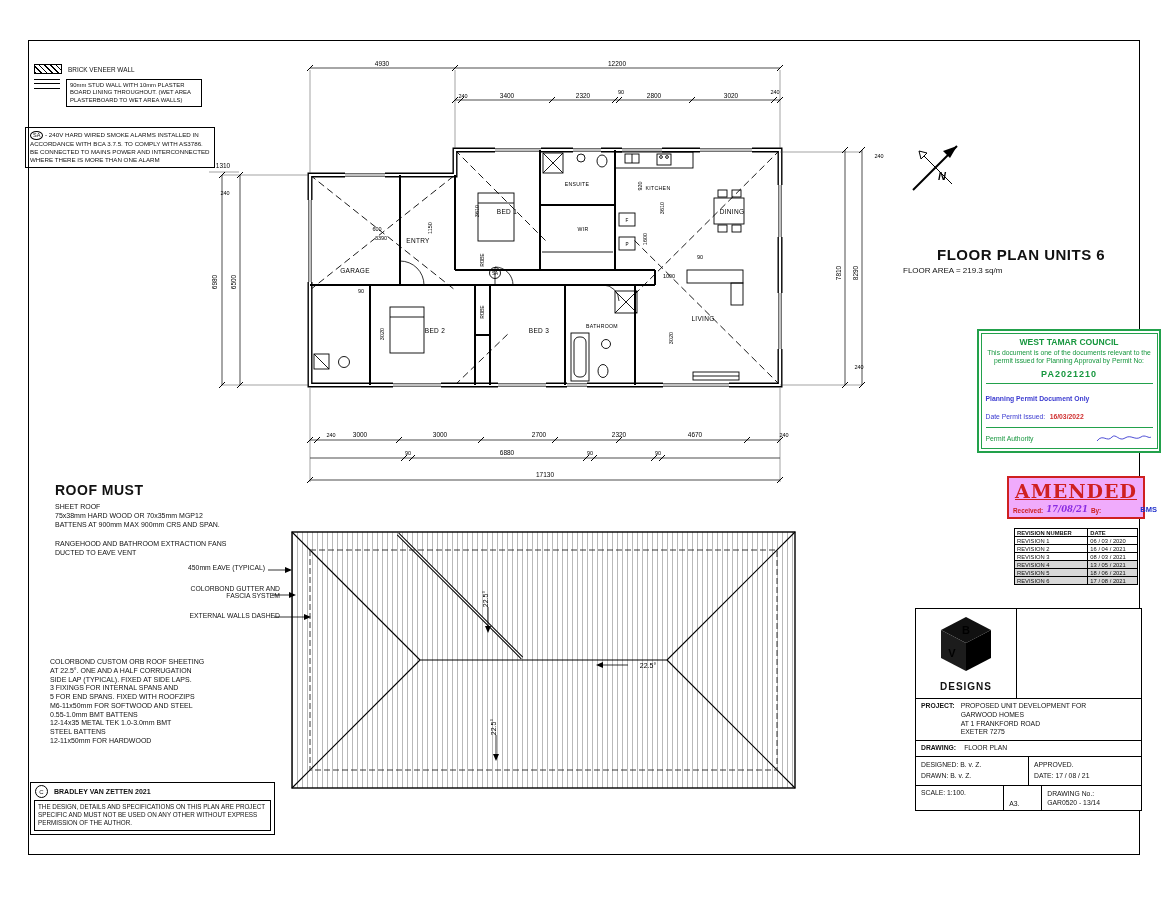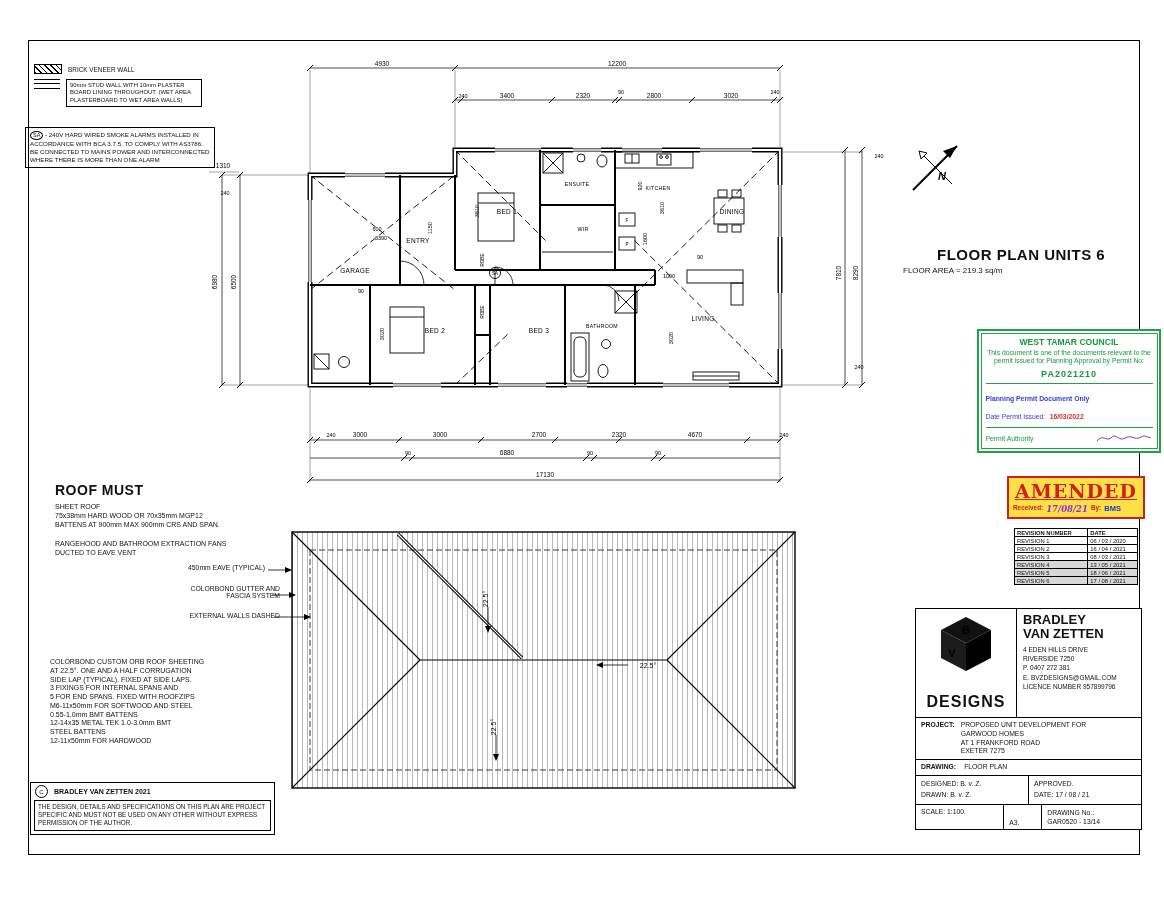--- a/index.html
+++ b/index.html
@@ -32,37 +32,37 @@
   .council .inner{border:1px solid #22a14b;margin:1.5px;padding:3px 4px;}
   .council .t{font-size:8.6px;font-weight:bold;text-align:center;}
   .council .b{font-size:6.8px;text-align:center;line-height:1.25;margin-top:2px;}
   .council .p{font-size:9px;font-weight:bold;text-align:center;letter-spacing:1px;margin:4px 0 2px;}
   .council .sec{border-top:1.5px solid #22a14b;margin-top:4px;padding-top:3px;}
   .council .blue{color:#3a3ad0;font-size:6.8px;font-weight:bold;}
   .council .blue2{color:#3a3ad0;font-size:6.8px;}
   .council .red{color:#d03030;font-weight:bold;}
   .council .auth{display:flex;justify-content:space-between;align-items:center;font-size:6.8px;}
   
-  .amended{border:2.5px solid #cf2020;width:126px;padding:2px 4px 3px;background:#fde047;}
+  .amended{border:2.5px solid #cf2020;width:126px;padding:2px 4px 3px;background:#f0abfc;}
   .amended .word{font-family:"DejaVu Serif",serif;font-weight:bold;font-size:19px;color:#cf2020;
     text-align:center;letter-spacing:1px;text-decoration:underline;}
-  .amended .line{font-size:6.4px;margin-top:2px;display:flex;gap:3px;align-items:flex-start;}
+  .amended .line{font-size:6.4px;margin-top:2px;display:flex;gap:3px;align-items:flex-end;}
   .amended .r{color:#cf2020;font-weight:bold;}
   .amended .d{color:#8a2be2;font-family:"DejaVu Serif",serif;font-style:italic;font-weight:bold;font-size:8.5px;}
-  .amended .bms{color:#2233cc;font-weight:bold;font-size:7.5px;}
+  .amended .bms{color:#2233cc;font-weight:bold;font-size:7.5px;margin-left:36px;}
   
   table.rev{border-collapse:collapse;width:124px;}
   table.rev td,table.rev th{border:0.8px solid #000;font-size:5.8px;padding:0.5px 2px;text-align:left;font-weight:normal;}
   table.rev th{font-weight:bold;}
   table.rev tr.hl td{background:#d8d8d8;}
   
   .tblock{border:1.4px solid #000;width:225px;background:#fff;}
   .tb-row1{display:flex;border-bottom:1.2px solid #000;}
   .tb-logo{width:92px;border-right:1.2px solid #000;padding:6px 4px;text-align:center;}
-  .tb-designs{font-size:16px;font-weight:bold;letter-spacing:1px;margin-top:16px;}
+  .tb-designs{font-size:10px;font-weight:bold;letter-spacing:1px;margin-top:4px;}
   .tb-id{padding:4px 6px;}
   .tb-name{font-size:13px;font-weight:bold;line-height:1.06;width:92px;}
   .tb-addr{font-size:6.5px;line-height:1.45;margin-top:4px;}
   .tb-proj{display:flex;border-bottom:1.2px solid #000;padding:3px 5px;gap:6px;}
   .tb-lab{font-size:6.8px;font-weight:bold;white-space:nowrap;}
   .tb-val{font-size:6.8px;line-height:1.3;}
   .tb-drawing{display:flex;border-bottom:1.2px solid #000;padding:3px 5px;gap:8px;}
   .tb-sign{display:flex;border-bottom:1.2px solid #000;}
   .tb-sign>div{width:50%;padding:3px 5px;font-size:6.8px;line-height:1.6;}
   .tb-sign>div:first-child{border-right:1.2px solid #000;}
@@ -410,30 +410,20 @@
         <svg width="56" height="58" viewBox="0 0 56 58">
           <polygon points="28,2 53,15 28,28 3,15" fill="#111"></polygon>
           <polygon points="3,15 28,28 28,56 3,43" fill="#1c1c1c"></polygon>
           <polygon points="53,15 28,28 28,56 53,43" fill="#000"></polygon>
           <text x="28" y="19" font-size="11" font-weight="bold" fill="#fff" text-anchor="middle">B</text>
           <text x="14" y="42" font-size="11" font-weight="bold" fill="#fff" text-anchor="middle">V</text>
           <text x="42" y="42" font-size="11" font-weight="bold" fill="#fff" text-anchor="middle">Z</text>
         </svg>
         <div class="tb-designs">DESIGNS</div>
       </div>
-      <div class="tb-id">
-        <div class="tb-name">BRADLEY VAN ZETTEN</div>
-        <div class="tb-addr">
-          <div>4 EDEN HILLS DRIVE</div>
-          <div>RIVERSIDE 7250</div>
-          <div>P. 0407 272 381</div>
-          <div>E. BVZDESIGNS@GMAIL.COM</div>
-          <div>LICENCE NUMBER 957899796</div>
-        </div>
-      </div>
     </div>
     <div class="tb-proj">
       <span class="tb-lab">PROJECT:</span>
       <span class="tb-val pre">PROPOSED UNIT DEVELOPMENT FOR
 GARWOOD HOMES
 AT 1 FRANKFORD ROAD
 EXETER 7275</span>
     </div>
     <div class="tb-drawing">
       <span class="tb-lab">DRAWING:</span>

